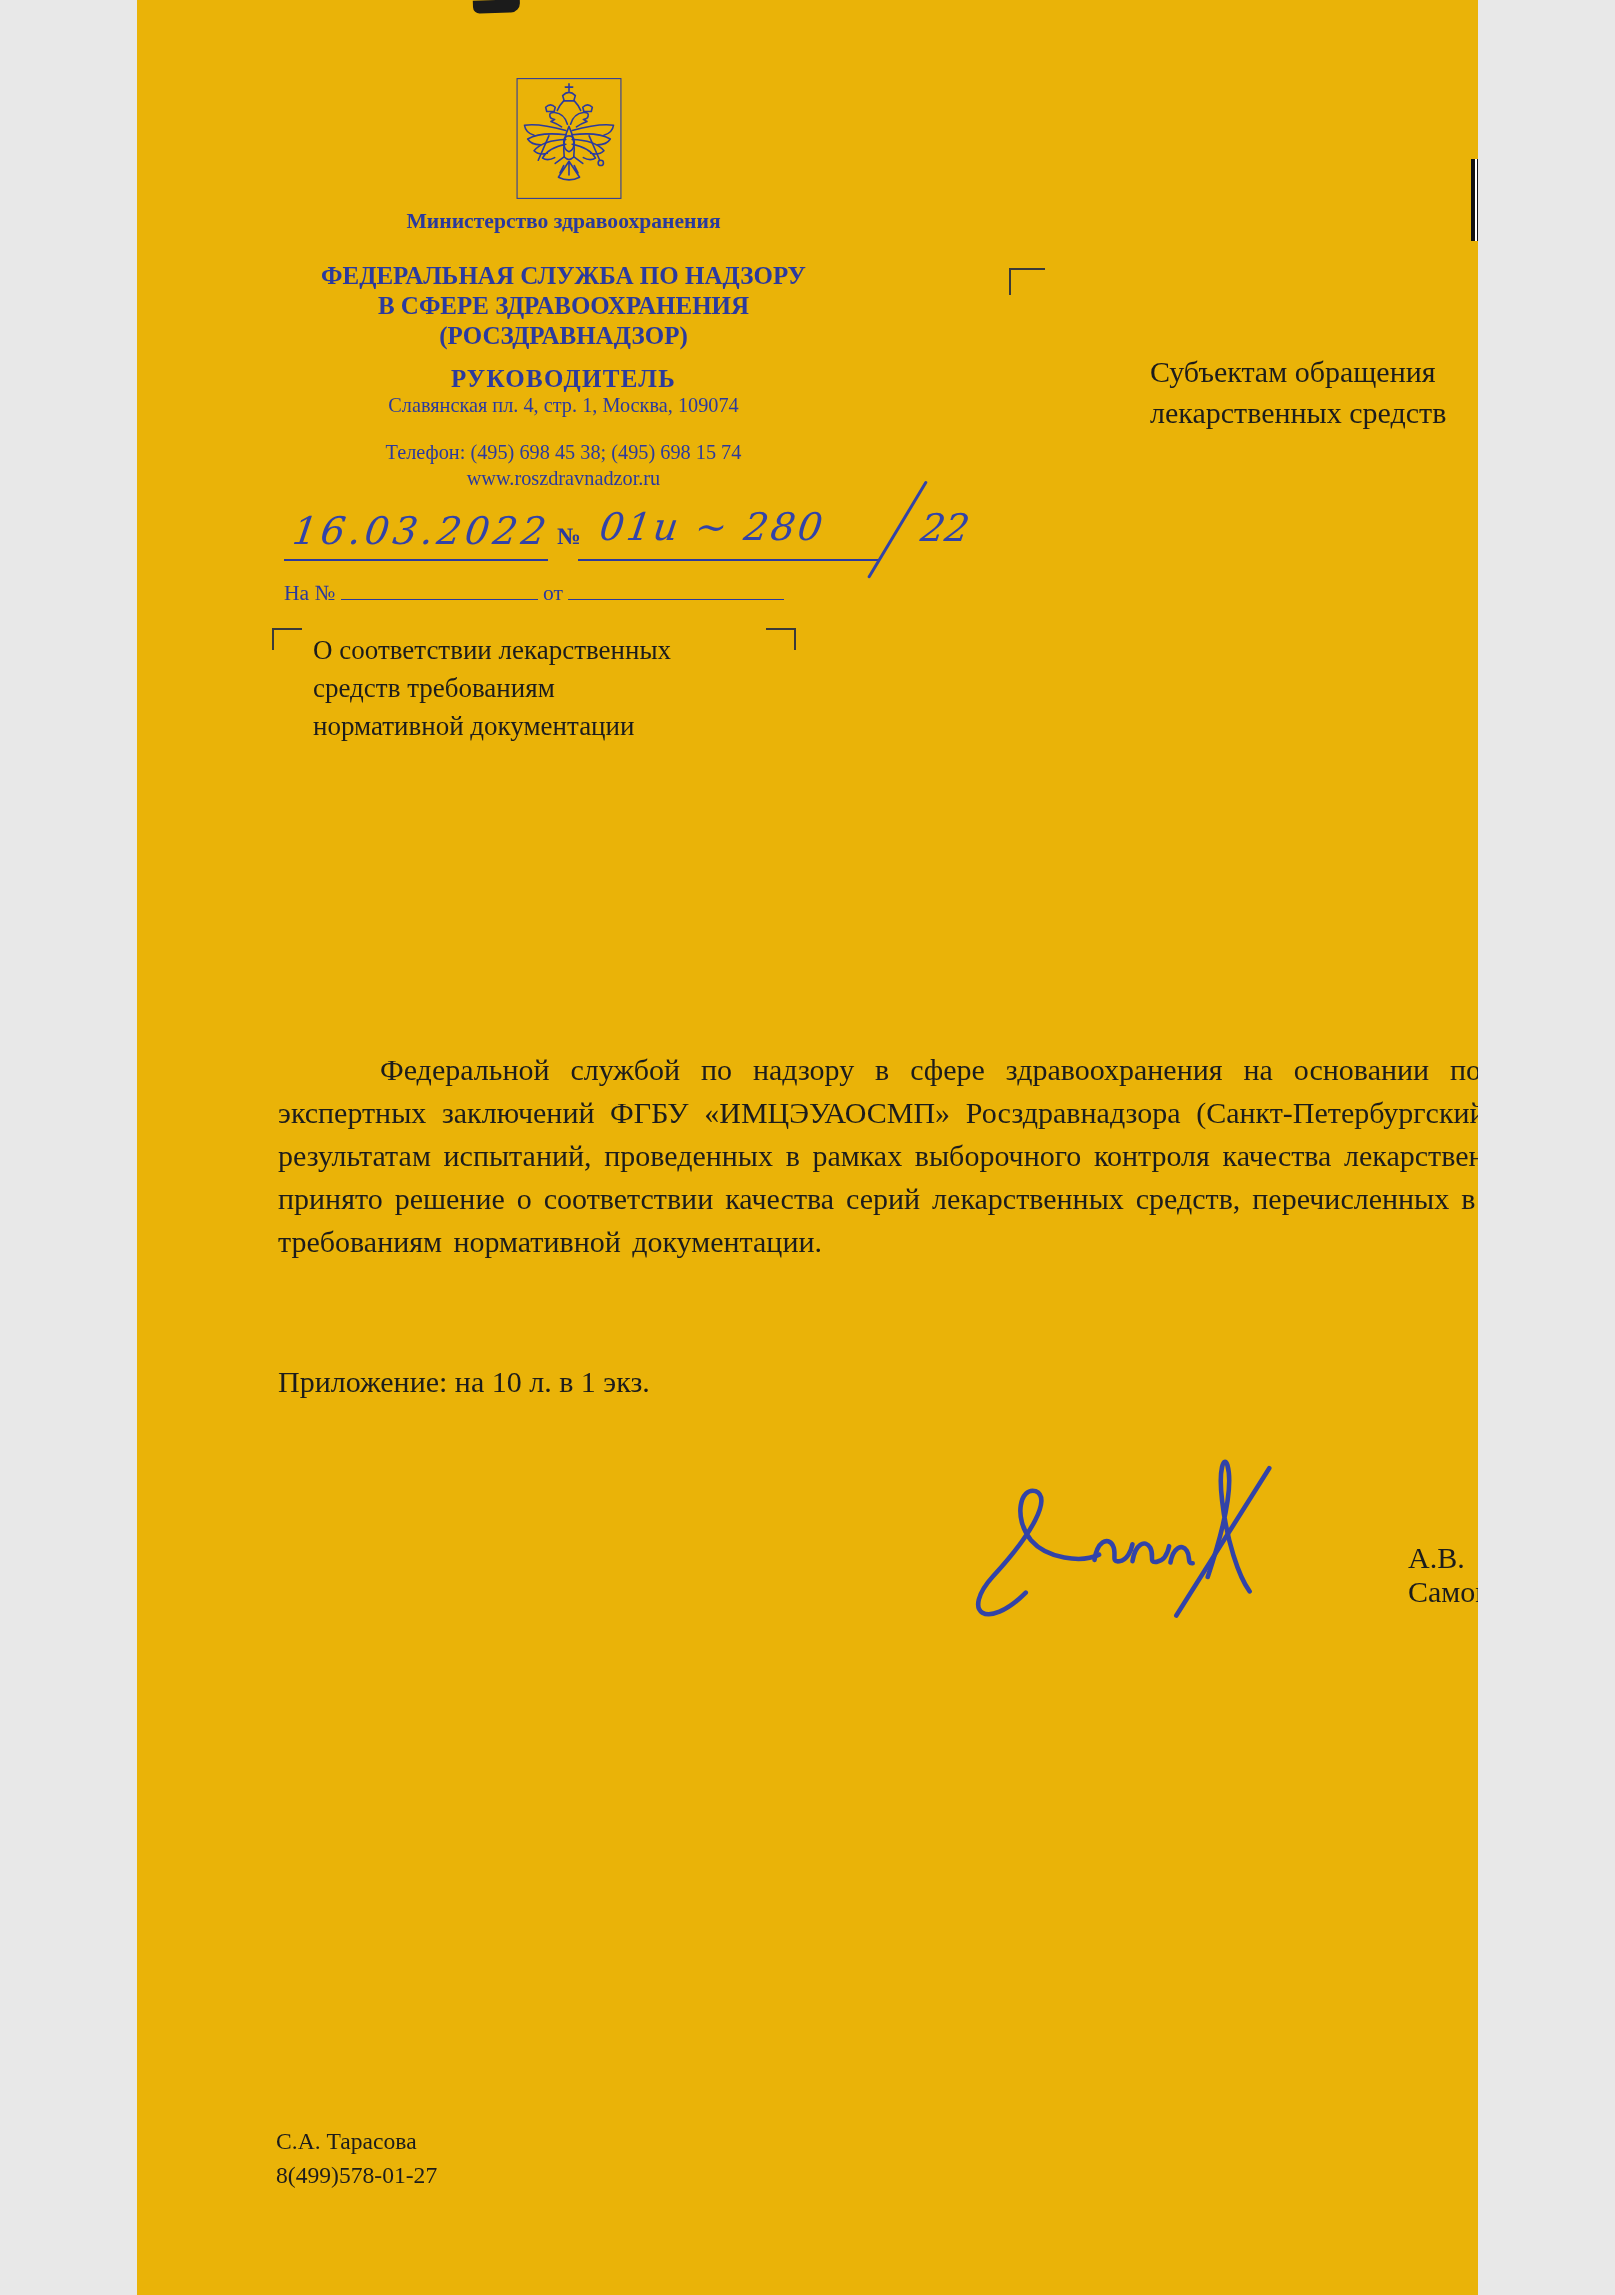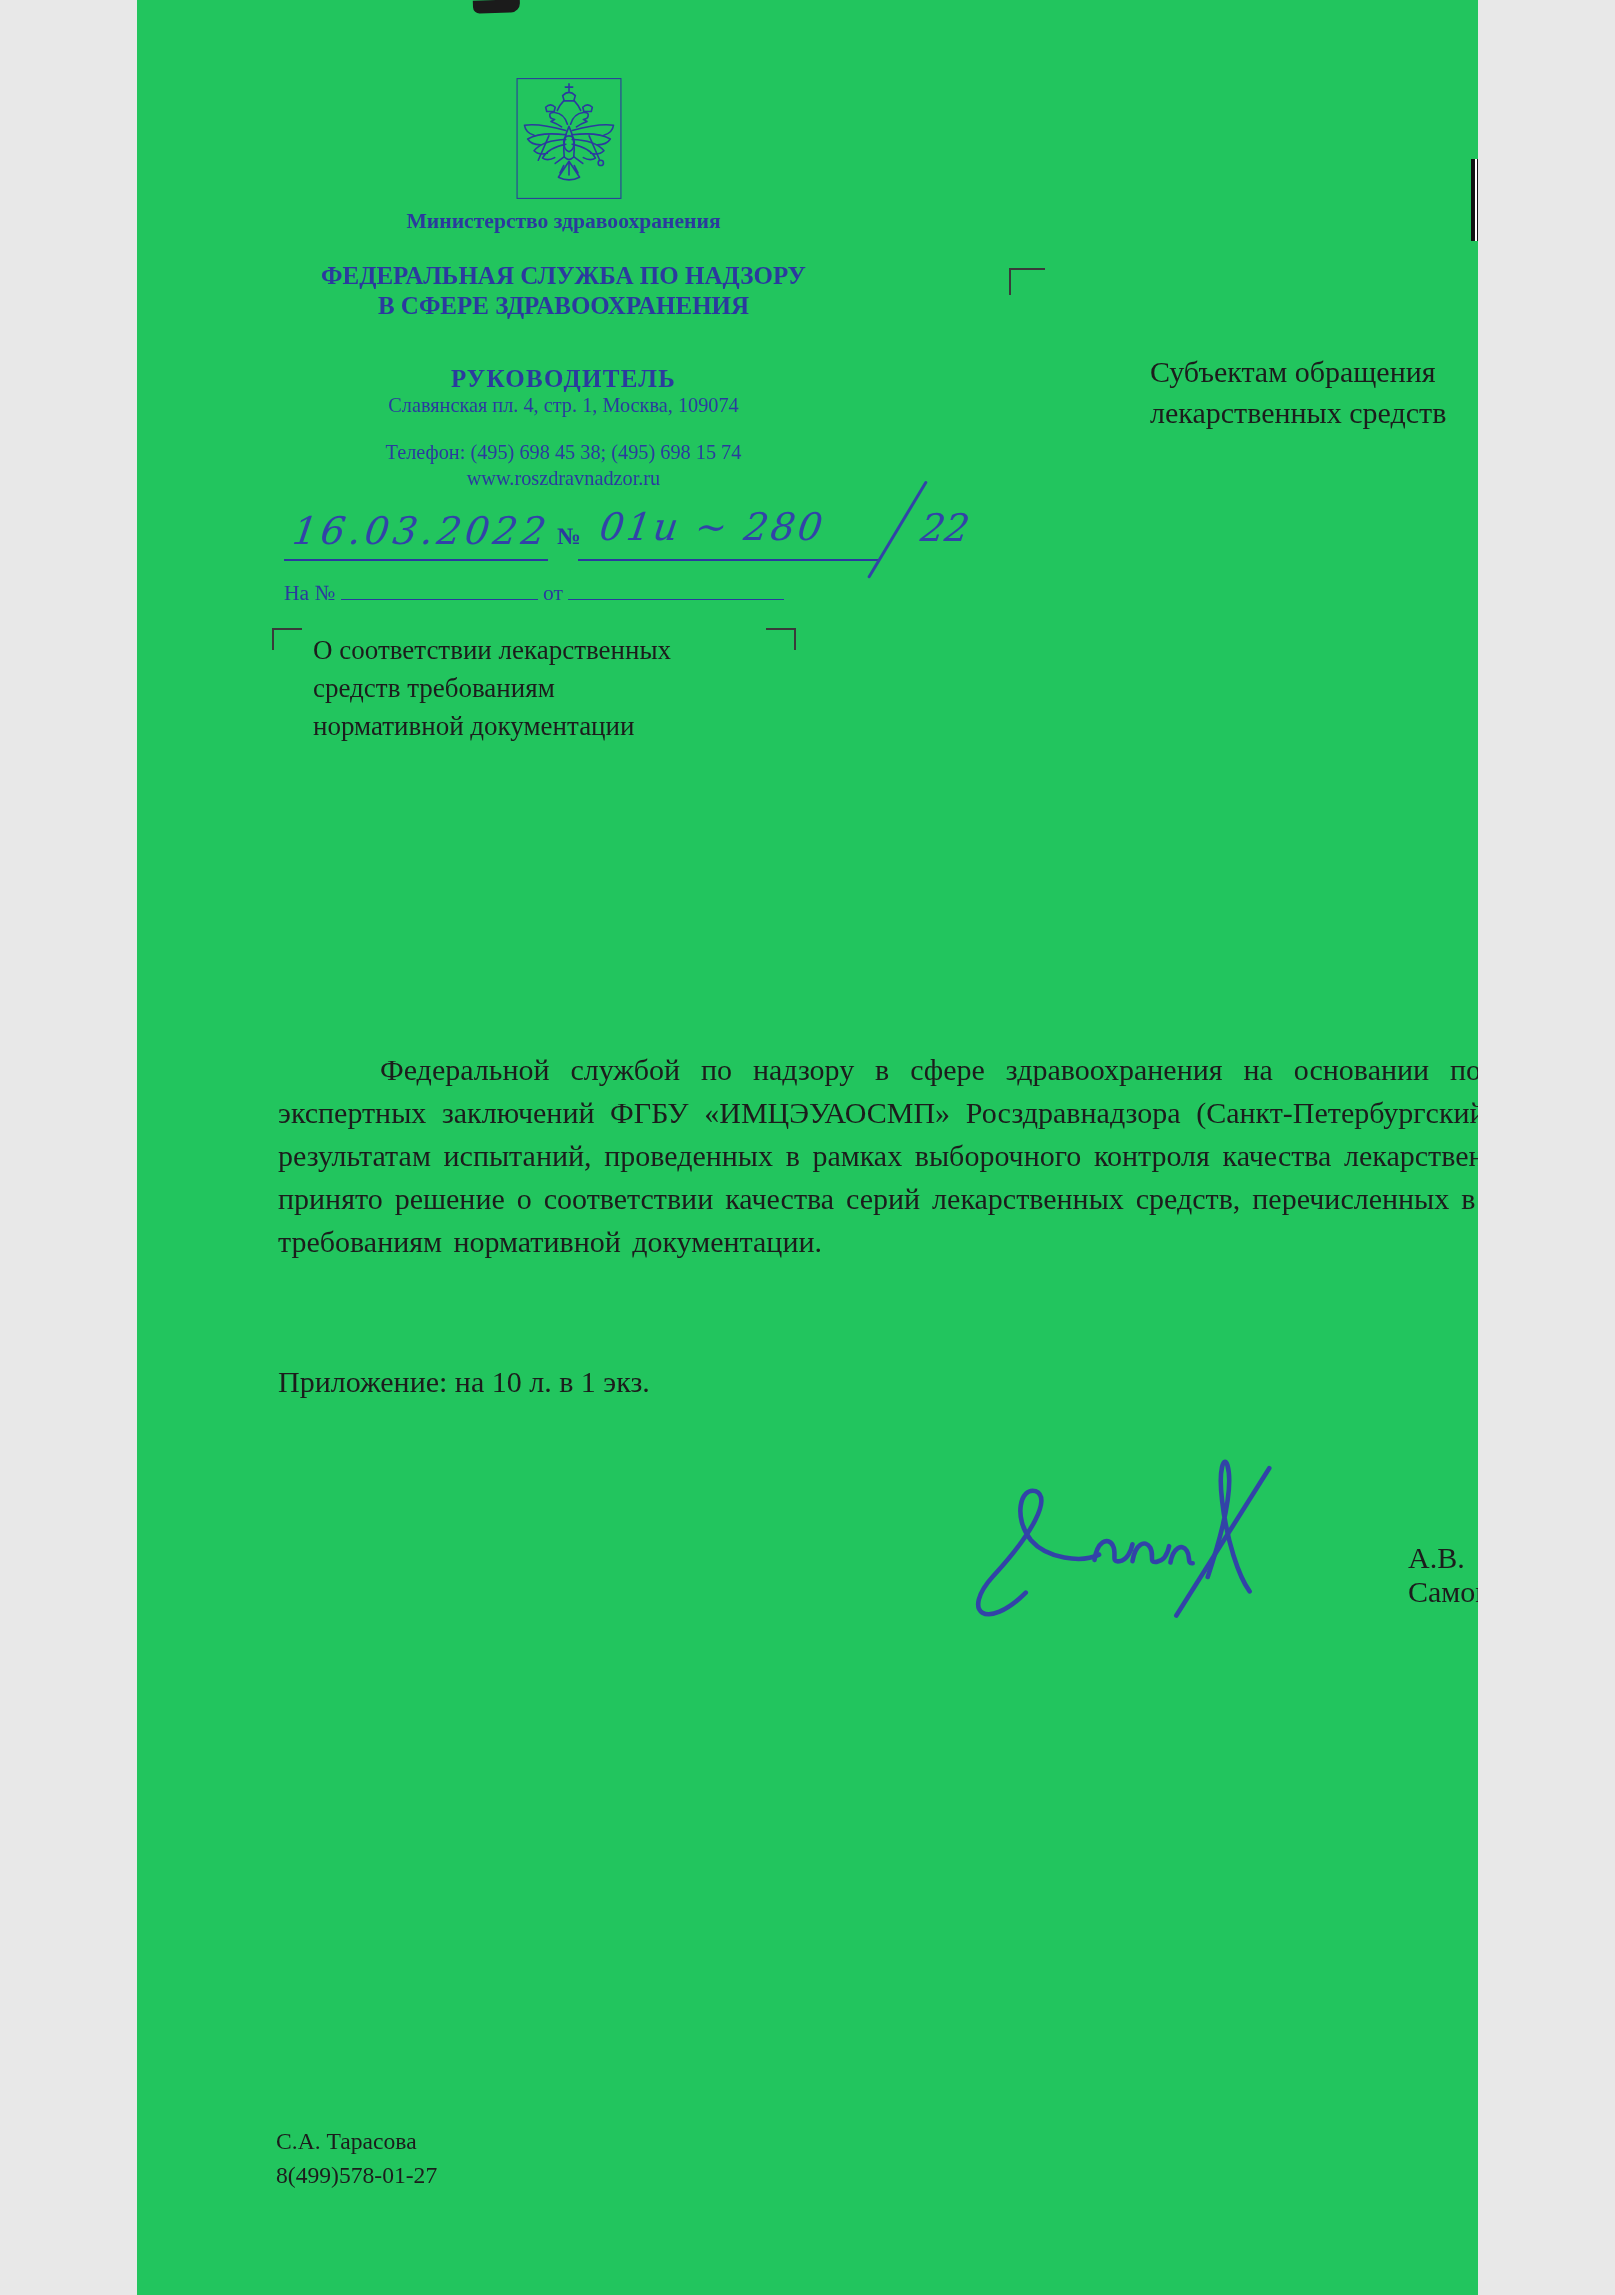--- a/index.html
+++ b/index.html
@@ -1,19 +1,19 @@
 <!DOCTYPE html>
 <html style="font-size:10.5px"><head>
 <meta charset="utf-8">
 <style>
   html,body{margin:0;padding:0;background:#e8e8e8;}
   .page{
     position:relative;
     width:1341px;height:2295px;
-    background:#22c55e;
+    background:#eab308;
     margin:0 auto;
     overflow:hidden;
     font-family:"Liberation Serif","DejaVu Serif",serif;
     color:#1c1c1c;
   }
   .abs{position:absolute;}
   .blue{color:#2b3a9e;}
   .center{text-align:center;}
 
   
@@ -140,20 +140,21 @@
     </svg>
   </div>
 
   <div class="abs lh-col ministry center blue">
     <div>Министерство здравоохранения</div>
   </div>
 
   <div class="abs lh-col service center blue">
     <div>ФЕДЕРАЛЬНАЯ СЛУЖБА ПО НАДЗОРУ</div>
     <div>В СФЕРЕ ЗДРАВООХРАНЕНИЯ</div>
+    <div>(РОСЗДРАВНАДЗОР)</div>
   </div>
 
   <div class="abs lh-col ruk center blue">РУКОВОДИТЕЛЬ</div>
   <div class="abs lh-col addr center blue">Славянская пл. 4, стр. 1, Москва, 109074</div>
   <div class="abs lh-col phone center blue">Телефон: (495) 698 45 38; (495) 698 15 74</div>
   <div class="abs lh-col site center blue">www.roszdravnadzor.ru</div>
 
   <div class="abs uline uline-date"></div>
   <div class="abs uline uline-num"></div>
   <div class="abs hand hw-date">16.03.2022</div>

